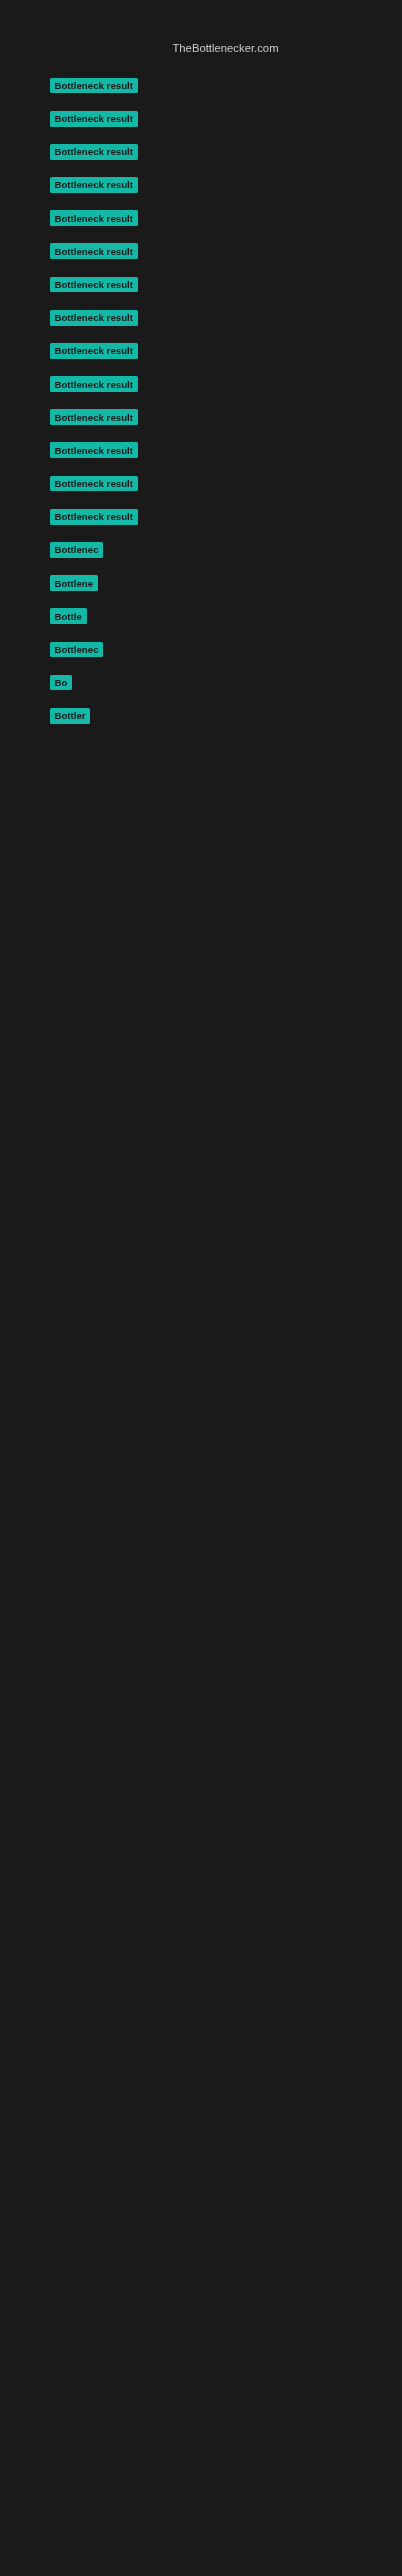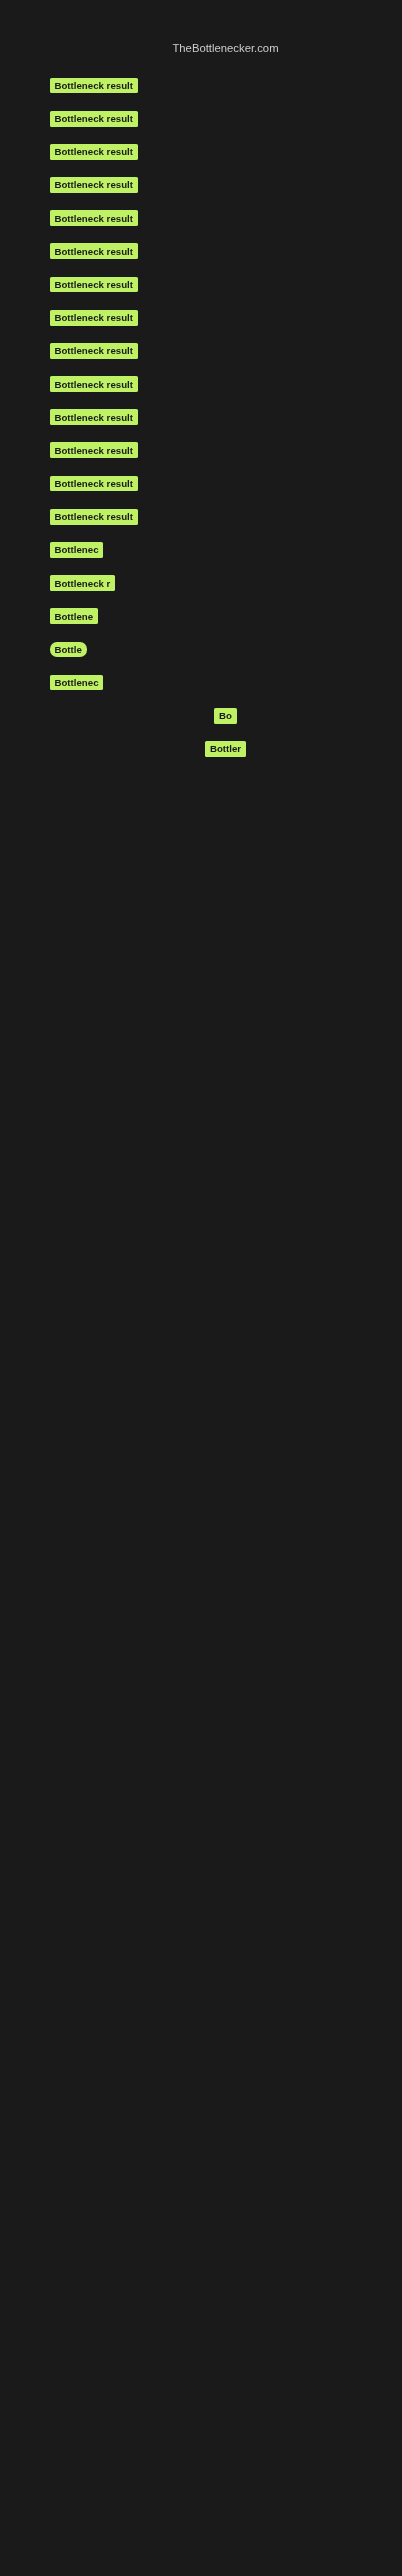--- a/index.html
+++ b/index.html
@@ -19,21 +19,21 @@
     .site-title {
       text-align: center;
       color: #cccccc;
       font-size: 11.3px;
       padding: 6.4px 0 3.2px 0;
       font-weight: normal;
     }
 
     .bottleneck-badge {
       display: inline-block;
-      background-color: #bef264;
+      background-color: #14b8a6;
       color: #1a1a1a;
       font-size: 9.7px;
       font-weight: bold;
       padding: 2.4px 4.8px;
       border-radius: 1.6px;
       white-space: nowrap;
       overflow: hidden;
     }
 
     
@@ -54,22 +54,21 @@
       <div style="padding: 8px 1.6px 6.4px;"><span class="bottleneck-badge" style="max-width: 97px;">Bottleneck result</span></div>
       <div style="padding: 8px 1.6px 6.4px;"><span class="bottleneck-badge" style="max-width: 97px;">Bottleneck result</span></div>
       <div style="padding: 8px 1.6px 6.4px;"><span class="bottleneck-badge" style="max-width: 97px;">Bottleneck result</span></div>
       <div style="padding: 8px 1.6px 6.4px;"><span class="bottleneck-badge" style="max-width: 97px;">Bottleneck result</span></div>
       <div style="padding: 8px 1.6px 6.4px;"><span class="bottleneck-badge" style="max-width: 97px;">Bottleneck result</span></div>
       <div style="padding: 8px 1.6px 6.4px;"><span class="bottleneck-badge" style="max-width: 97px;">Bottleneck result</span></div>
       <div style="padding: 8px 1.6px 6.4px;"><span class="bottleneck-badge" style="max-width: 97px;">Bottleneck result</span></div>
       <div style="padding: 8px 1.6px 6.4px;"><span class="bottleneck-badge" style="max-width: 97px;">Bottleneck result</span></div>
       <div style="padding: 8px 1.6px 6.4px;"><span class="bottleneck-badge" style="max-width: 97px;">Bottleneck result</span></div>
       <div style="padding: 8px 1.6px 6.4px;"><span class="bottleneck-badge" style="max-width: 60px;">Bottlenec</span></div>
-      <div style="padding: 8px 1.6px 6.4px;"><span class="bottleneck-badge" style="max-width: 66px;">Bottleneck r</span></div>
       <div style="padding: 8px 1.6px 6.4px;"><span class="bottleneck-badge" style="max-width: 52px;">Bottlene</span></div>
-      <div style="padding: 8px 1.6px 6.4px;"><span class="bottleneck-badge" style="max-width: 42px; border-radius: 7px;">Bottle</span></div>
+      <div style="padding: 8px 1.6px 6.4px;"><span class="bottleneck-badge" style="max-width: 42px;">Bottle</span></div>
       <div style="padding: 8px 1.6px 6.4px;"><span class="bottleneck-badge" style="max-width: 58px;">Bottlenec</span></div>
-      <div style="padding: 8px 1.6px 6.4px; text-align: center;"><span class="bottleneck-badge" style="max-width: 22.5px;">Bo</span></div>
-      <div style="padding: 8px 1.6px 6.4px; text-align: center;"><span class="bottleneck-badge" style="max-width: 42px;">Bottler</span></div>
+      <div style="padding: 8px 1.6px 6.4px;"><span class="bottleneck-badge" style="max-width: 22.5px;">Bo</span></div>
+      <div style="padding: 8px 1.6px 6.4px;"><span class="bottleneck-badge" style="max-width: 42px;">Bottler</span></div>
     </div>
 
 </div>
 
 
 </body></html>

